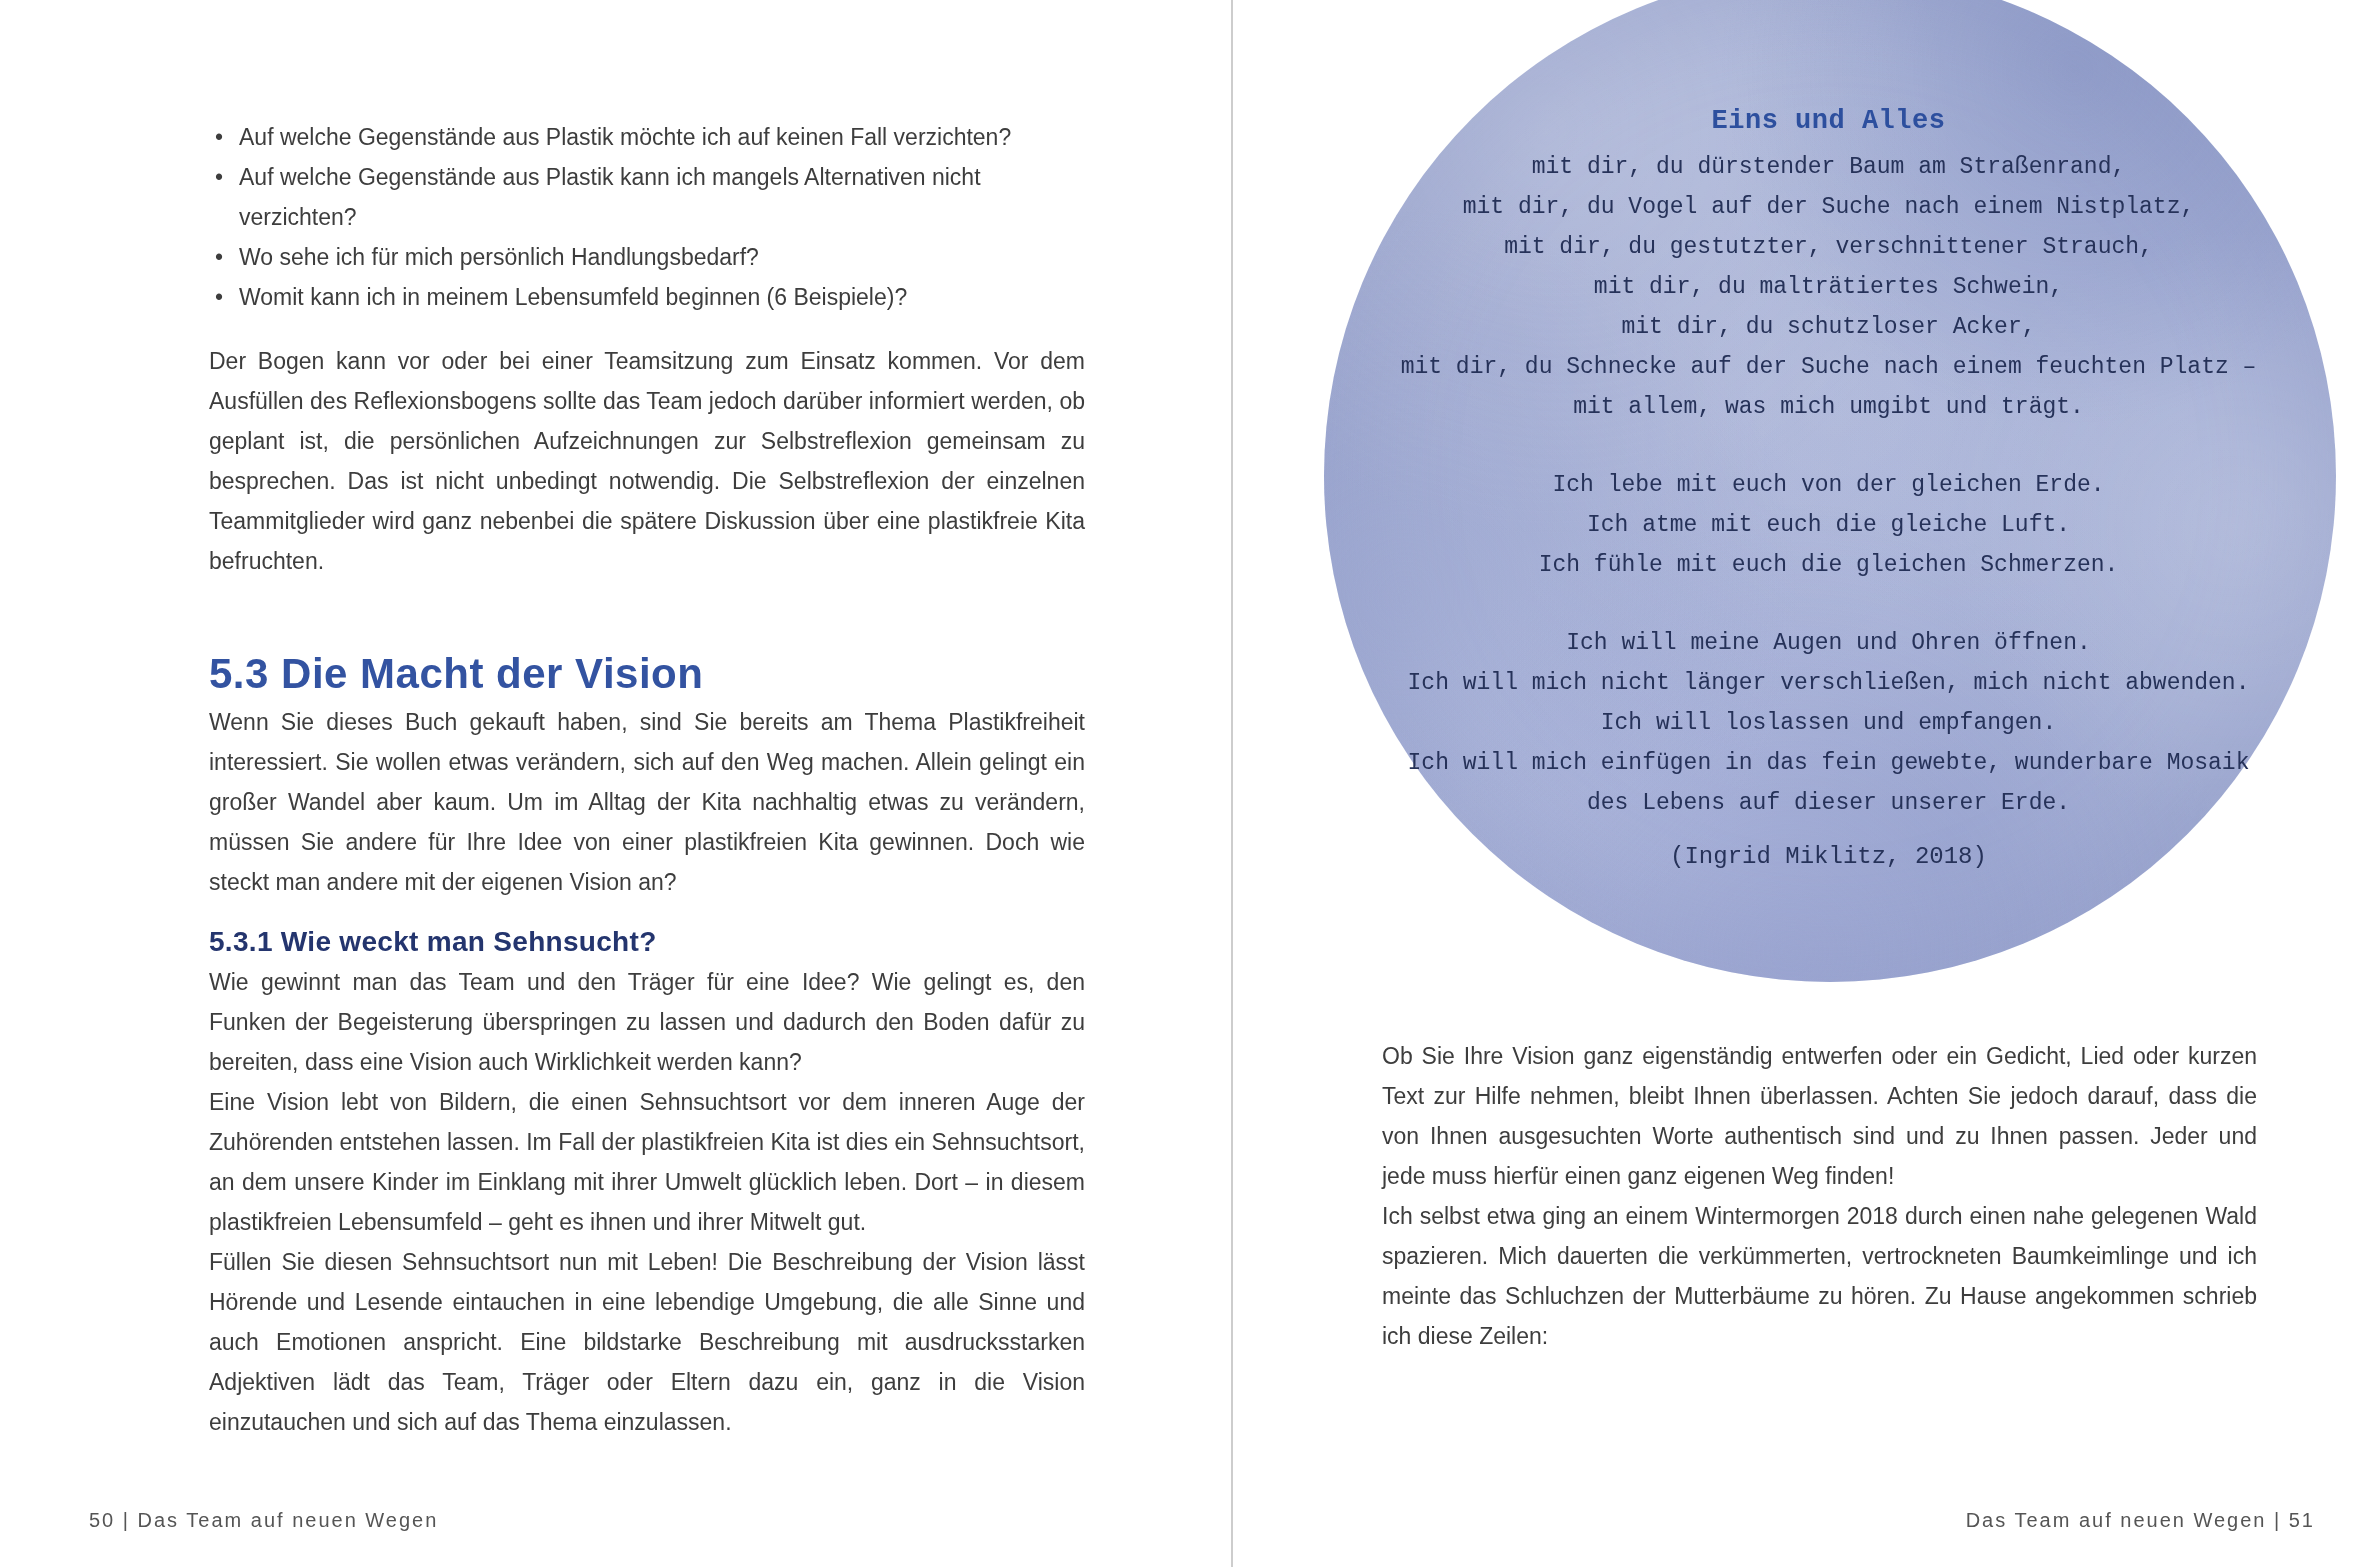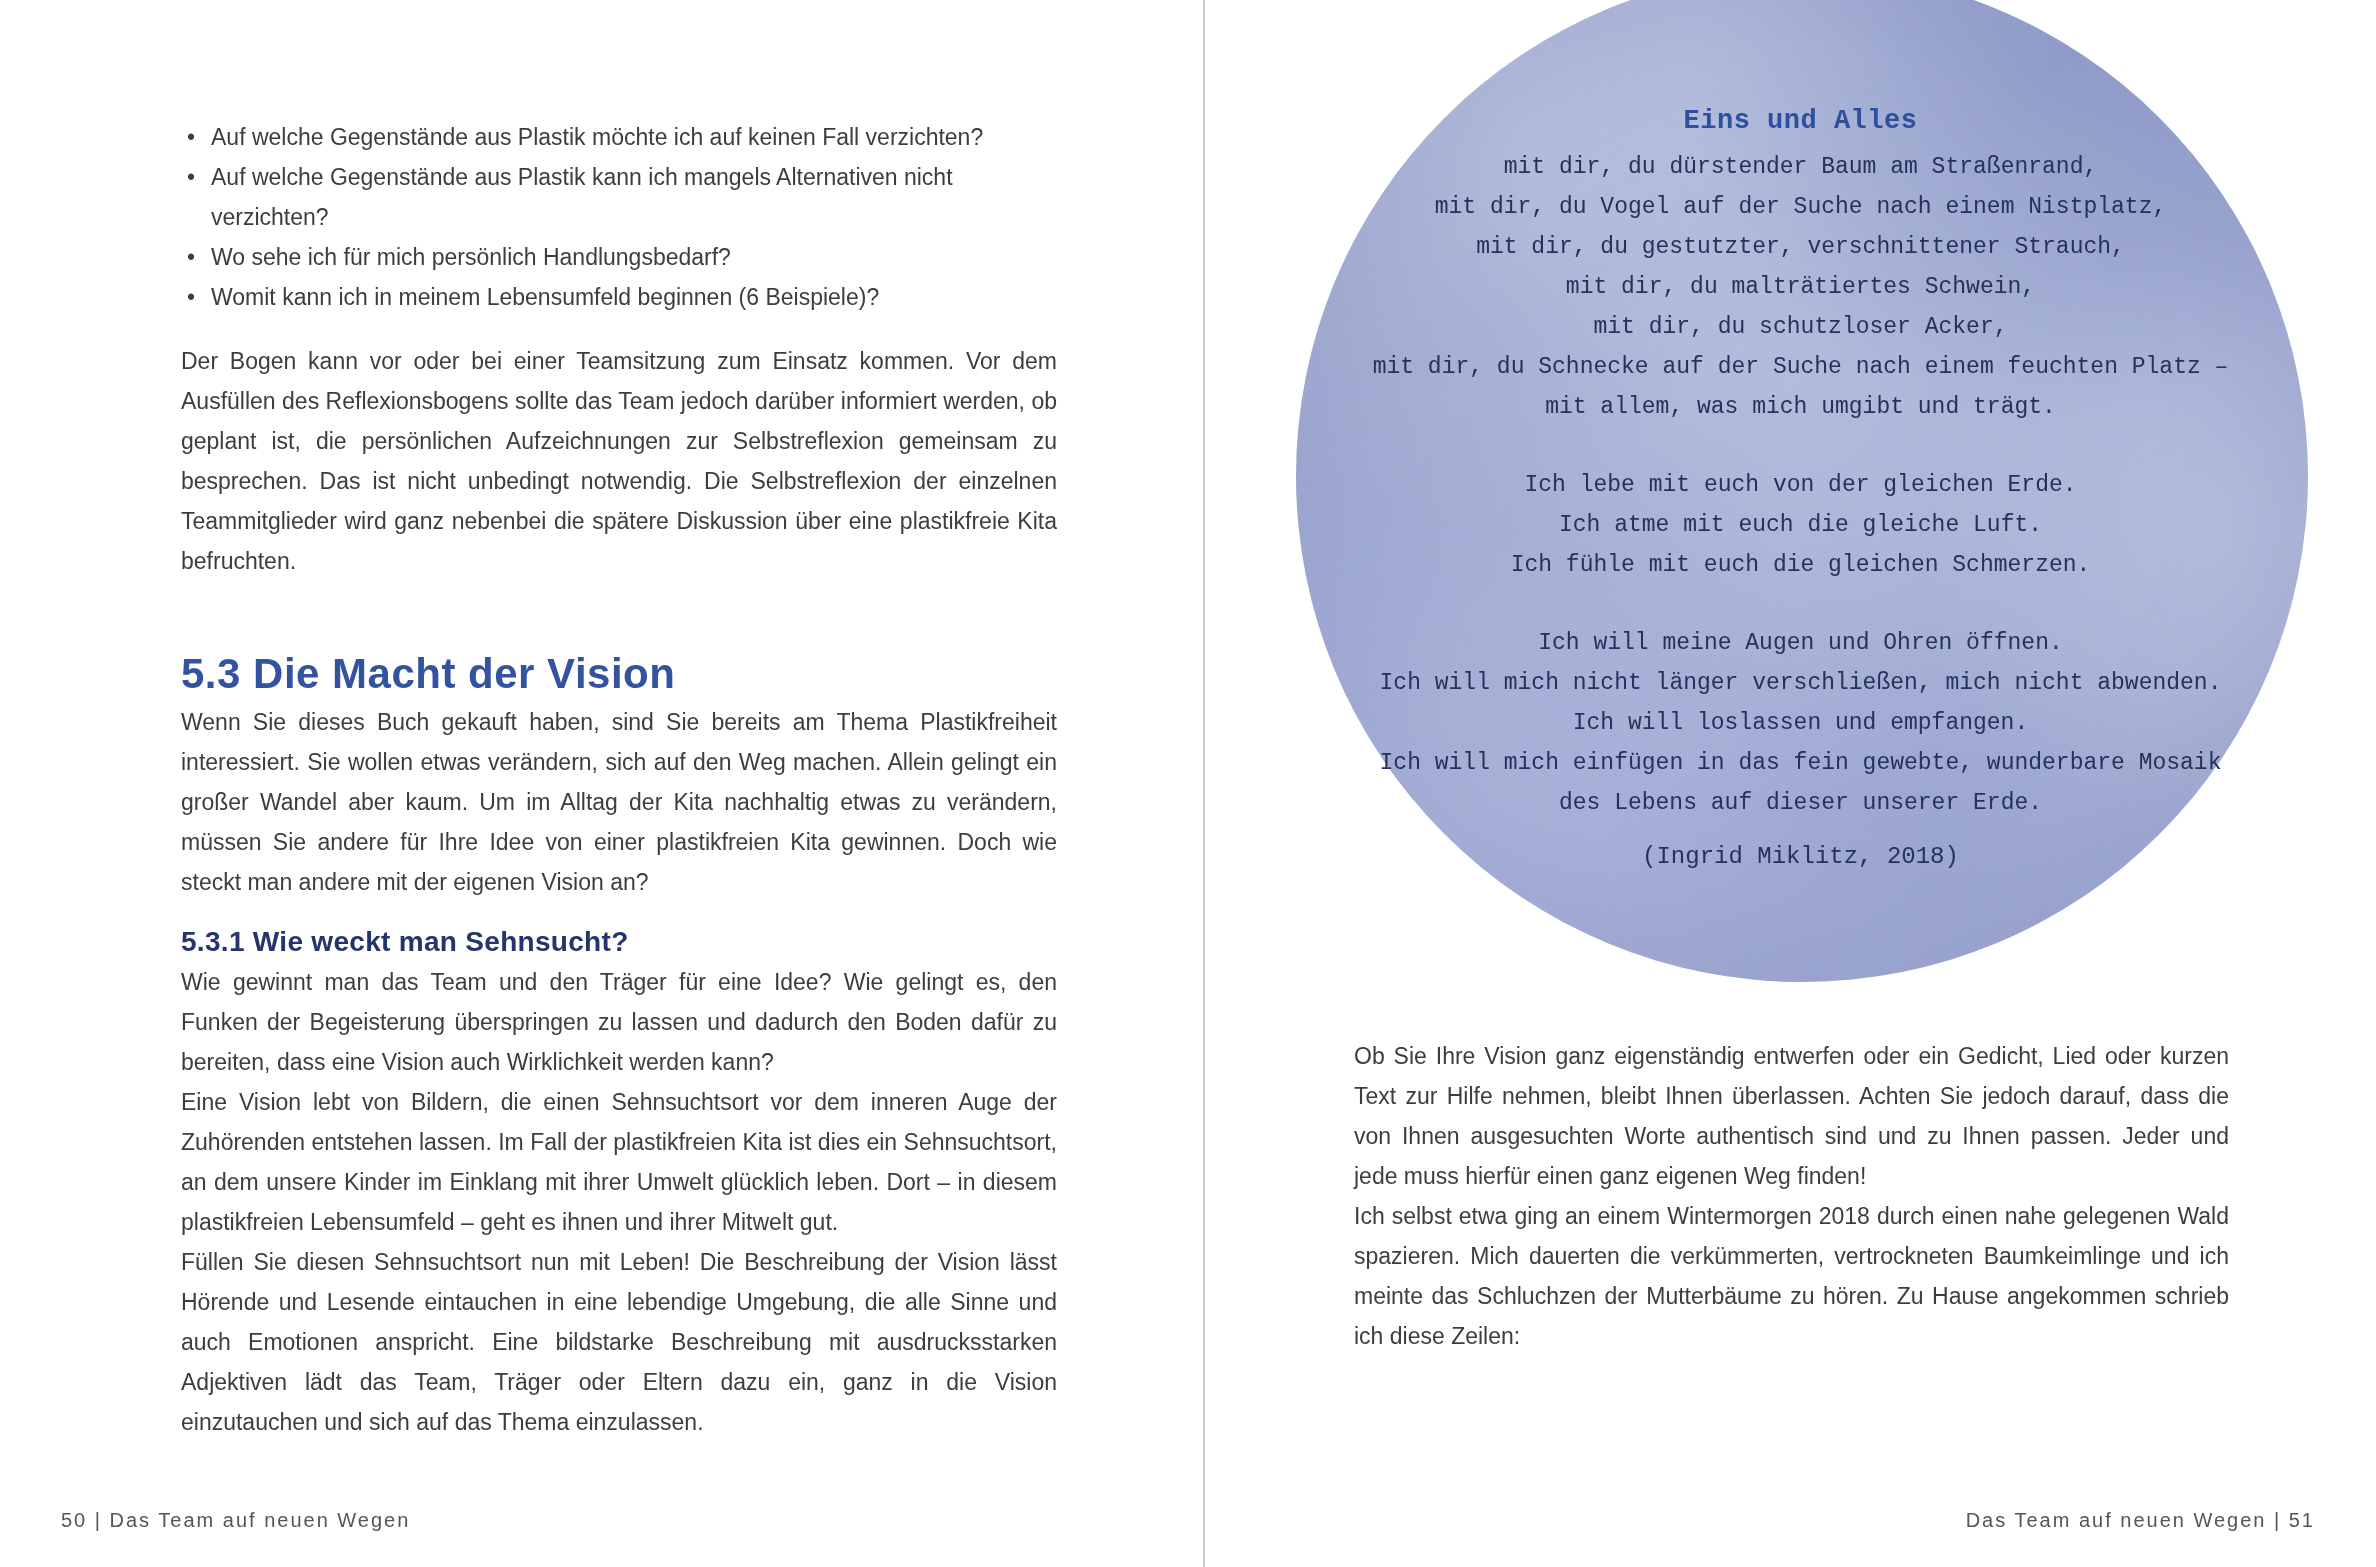--- a/index.html
+++ b/index.html
@@ -2,21 +2,21 @@
 <html lang="de" style="--heading-blue: #3353a1; --subheading-blue: #24356e; --poem-title-blue: #2d4f9e; --poem-text: #263259; --body-text: #3d3d3d; --footer-text: #555555; --watercolor: #aeb8da;"><head>
 <meta charset="utf-8">
 <style>
   * { margin:0; padding:0; box-sizing:border-box; }
   html, body {
     background:#ffffff;
     font-family:"Liberation Sans", sans-serif;
   }
   body { width:2376px; height:1567px; overflow:hidden; }
 
-  .spread { display:flex; width:2376px; height:1567px; background:#fff; }
+  .spread { display:flex; width:2376px; height:1567px; background:#fff;padding-left:28px; }
 
   .page-left  { width:1203px; position:relative; }
   .divider    { width:2px; background:#cdcdcd; }
   .page-right { flex:1; position:relative; overflow:hidden; }
 
   
   .left-content {
     position:absolute; left:181px; top:117px; width:876px;
     font-size:23px; line-height:40px; color:var(--body-text, #3d3d3d);
     font-weight:400;

